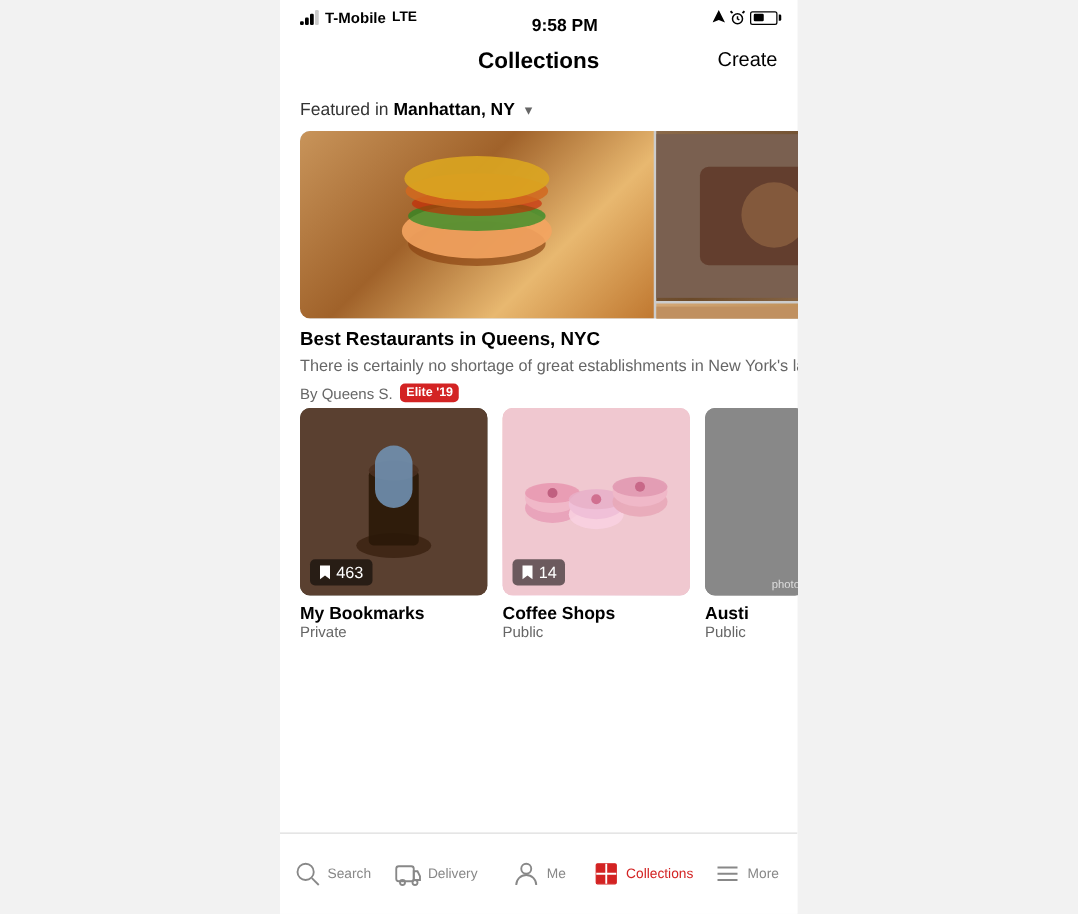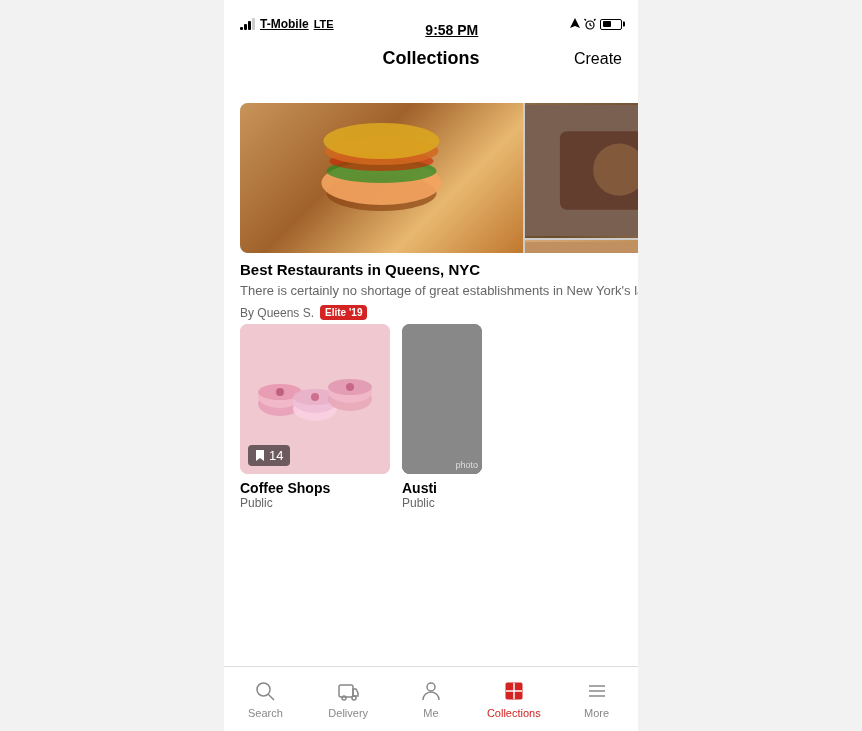--- a/index.html
+++ b/index.html
@@ -20,24 +20,23 @@
       position: relative;
       overflow: hidden;
       display: flex;
       flex-direction: column;
     }
     
     .status-bar {
       display: flex;
       justify-content: space-between;
       align-items: center;
-      padding: 10px 16px 4px;
+      padding: 0 16px 4px;
       font-size: 12px;
       font-weight: 600;
-      text-decoration: underline;
     }
     .status-left {
       display: flex;
       align-items: center;
       gap: 5px;
     }
     .signal-bars {
       display: flex;
       align-items: flex-end;
       gap: 1px;
@@ -115,21 +114,20 @@
       color: #666;
       font-size: 12px;
     }
     
     .featured-scroll {
       display: flex;
       overflow-x: auto;
       padding: 0 16px;
       gap: 14px;
       scrollbar-width: none;
-      margin-top: 22px;
     }
     .featured-scroll::-webkit-scrollbar { display: none; }
     .featured-card {
       min-width: 270px;
       flex-shrink: 0;
     }
     .card-image-container {
       width: 100%;
       height: 150px;
       border-radius: 8px;
@@ -232,21 +230,20 @@
     
     .bottom-nav {
       display: flex;
       border-top: 1px solid #ddd;
       background: #fff;
       height: 65px;
     }
     .nav-item {
       flex: 1;
       display: flex;
-      flex-direction: column;
       align-items: center;
       justify-content: center;
       gap: 4px;
       cursor: pointer;
     }
     .nav-icon {
       width: 24px;
       height: 24px;
       display: flex;
       align-items: center;
@@ -316,20 +313,25 @@
     </div>
   </div>
 
   <div class="header">
     <span class="header-title">Collections</span>
     <span class="header-create">Create</span>
   </div>
 
   <div class="content">
 
+    <div class="section-label">
+      <span>Featured in</span>
+      <strong>Manhattan, NY</strong>
+      <span class="location-arrow">▾</span>
+    </div>
 
     <div class="featured-scroll">
 
       <div class="featured-card">
         <div class="card-image-container">
           <div class="card-img-main burger-bg">
             
             <svg width="100%" height="100%" viewBox="0 0 162 150" xmlns="http://www.w3.org/2000/svg">
               <ellipse cx="81" cy="90" rx="55" ry="18" fill="#8b4513" opacity="0.7"></ellipse>
               <ellipse cx="81" cy="80" rx="60" ry="22" fill="#f4a460" opacity="0.9"></ellipse>
@@ -365,20 +367,40 @@
             <span class="elite-badge">Elite '19</span>
           </div>
         </div>
       </div>
 
     </div>
 
 
     <div class="my-collections-scroll">
 
+      <div class="collection-card">
+        <div class="collection-img drinks-bg">
+          <svg width="150" height="150" viewBox="0 0 150 150" xmlns="http://www.w3.org/2000/svg">
+            <rect width="150" height="150" fill="#5a4030"></rect>
+            <ellipse cx="75" cy="110" rx="30" ry="10" fill="#3a2010" opacity="0.8"></ellipse>
+            <rect x="55" y="50" width="40" height="60" rx="4" fill="#2a1808" opacity="0.9"></rect>
+            <ellipse cx="75" cy="50" rx="20" ry="8" fill="#4a3020" opacity="0.9"></ellipse>
+
+            <rect x="60" y="30" width="30" height="50" rx="15" fill="#7090b0" opacity="0.9"></rect>
+          </svg>
+          <div class="collection-badge">
+            <svg width="10" height="13" viewBox="0 0 10 13">
+              <path d="M1 1h8v11l-4-3-4 3V1z" fill="white"></path>
+            </svg>
+            <span>463</span>
+          </div>
+        </div>
+        <div class="collection-name">My Bookmarks</div>
+        <div class="collection-visibility">Private</div>
+      </div>
 
       <div class="collection-card">
         <div class="collection-img pastry-bg">
           <svg width="150" height="150" viewBox="0 0 150 150" xmlns="http://www.w3.org/2000/svg">
             <rect width="150" height="150" fill="#f0c8d0"></rect>
 
             <ellipse cx="40" cy="80" rx="22" ry="12" fill="#e8a0b8" opacity="0.9"></ellipse>
             <ellipse cx="40" cy="72" rx="22" ry="12" fill="#f0b8c8"></ellipse>
             <ellipse cx="40" cy="68" rx="22" ry="8" fill="#e898b0" opacity="0.85"></ellipse>
             <ellipse cx="75" cy="85" rx="22" ry="12" fill="#f8d0e0" opacity="0.9"></ellipse>

